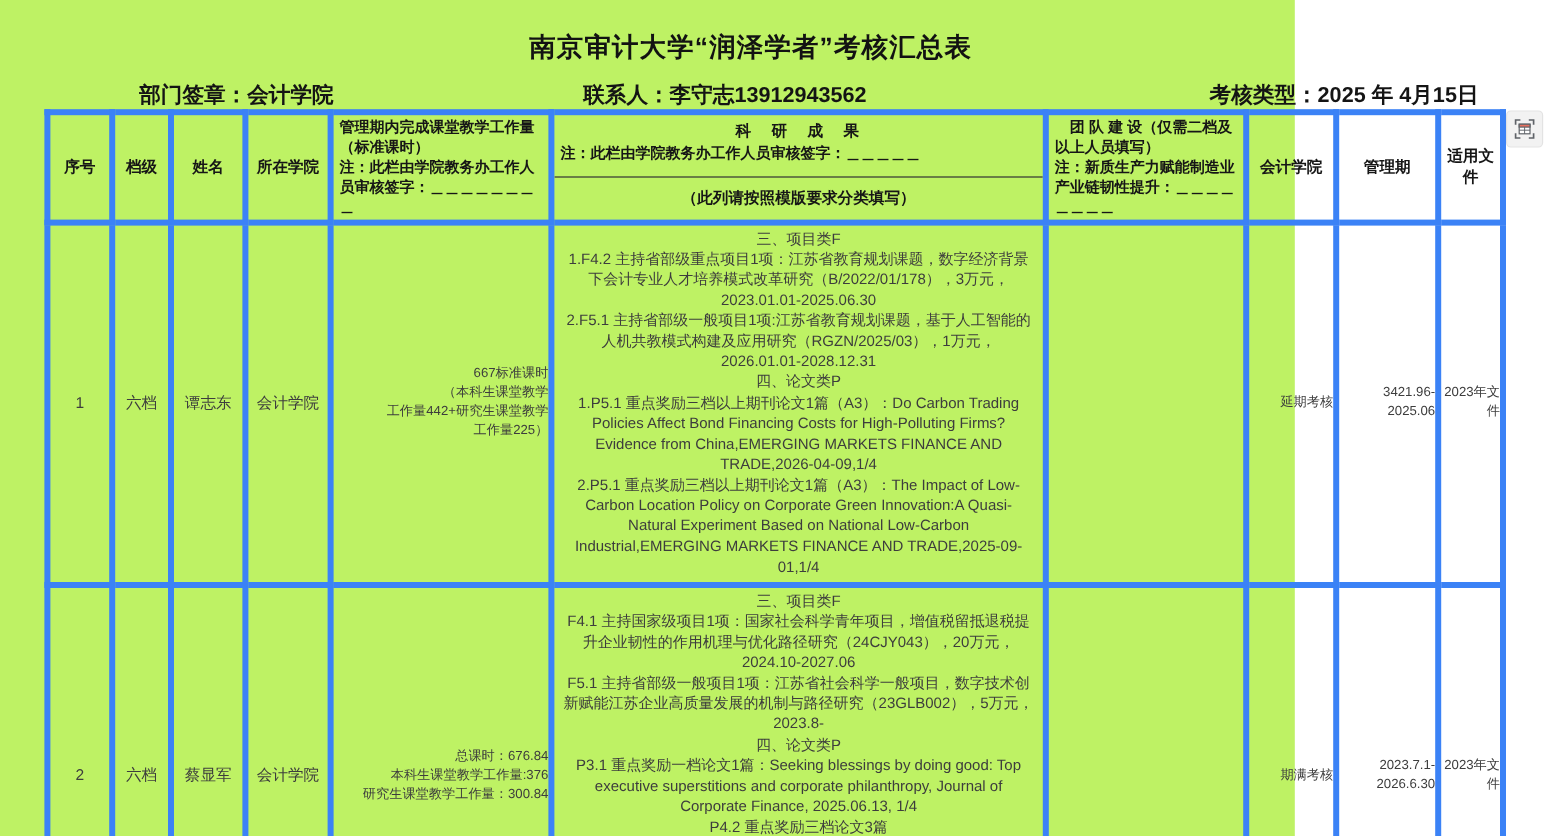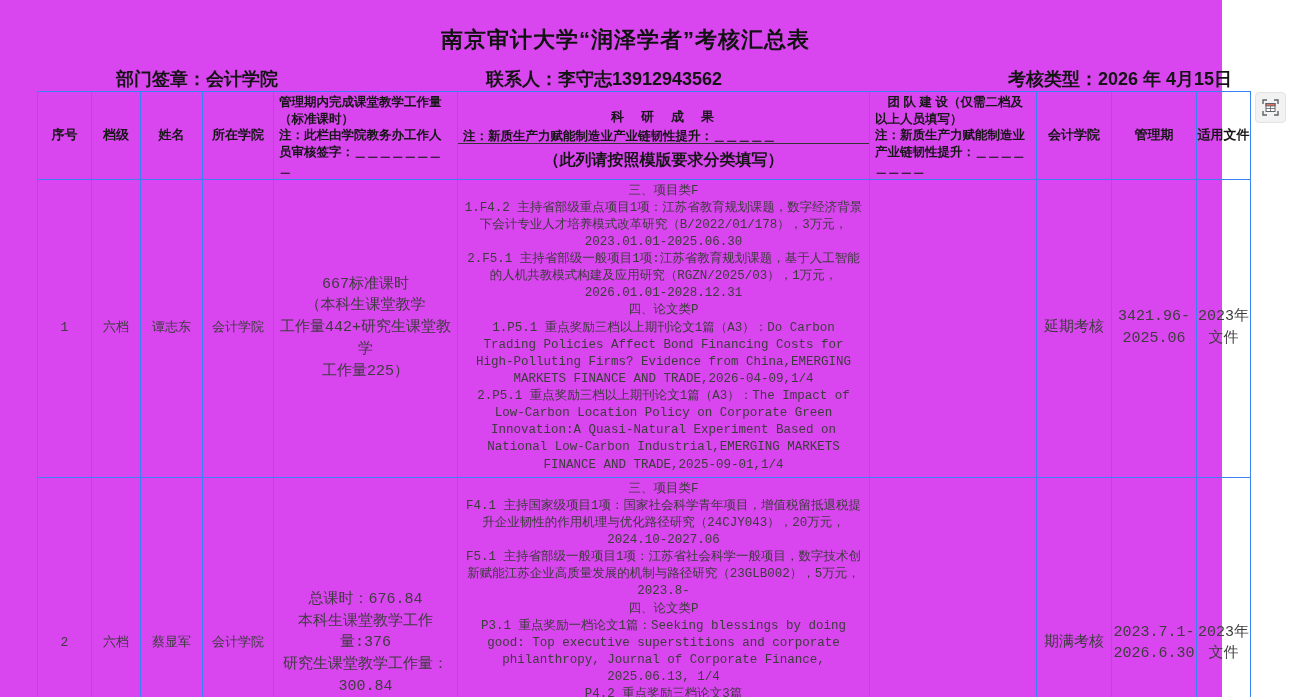--- a/index.html
+++ b/index.html
@@ -1,74 +1,74 @@
 <!DOCTYPE html>
 <html><head>
 <meta charset="utf-8">
 <style>
   * { box-sizing: border-box; margin: 0; padding: 0; }
   html, body { width: 1291px; height: 697px; overflow: hidden; background: #fff; }
-  .page { position: relative; width: 1222px; height: 697px; background: #d946ef;
+  .page { position: relative; width: 1079px; height: 697px; background: #bef264;
           font-family: "Liberation Sans", sans-serif; }
 
   .doc-title { position: absolute; top: 25px; left: 8px; width: 1235px;
                text-align: center; font-size: 22px; font-weight: 700; color: #121212;
                letter-spacing: 1px; }
 
   .meta { position: absolute; top: 67px; left: 0; width: 1291px; height: 20px;
           font-size: 18px; font-weight: 700; color: #141414; }
   .meta-dept { position: absolute; left: 116px; top: 0; }
   .meta-contact { position: absolute; left: 486px; top: 0; }
   .meta-contact .val { }
   .meta-date { position: absolute; left: 1008px; top: 0; }
 
   table.main { position: absolute; left: 37px; top: 91px; width: 1213px;
                border-collapse: collapse; table-layout: fixed; }
-  table.main th, table.main td { border: 1px solid #3b82f6; overflow: hidden; }
+  table.main th, table.main td { border: 5px solid #3b82f6; overflow: hidden; }
 
   
   th.h { font-family: "Liberation Sans", sans-serif; font-weight: 700;
          font-size: 13px; color: #161616; text-align: center; vertical-align: middle; }
   th.h-left { text-align: left; vertical-align: middle; padding: 2px 5px;
               white-space: pre-line; line-height: 1.32; font-size: 12.5px; }
   tr.header-row { height: 84px; }
   .subwrap { display: flex; flex-direction: column; height: 84px; }
   .sub-top { height: 51px; border-bottom: 1px solid #333; padding: 3px 5px 0 5px; }
-  .sub-title { text-align: center; font-size: 13px; letter-spacing: 2px; margin-top: 12px; }
+  .sub-title { text-align: center; font-size: 13px; letter-spacing: 2px; }
   .sub-note { text-align: left; font-size: 12.5px; margin-top: 2px; }
   .sub-bottom { flex: 1; display: flex; align-items: center; justify-content: center;
-                font-size: 16px; font-weight: 700; }
+                font-size: 13px; font-weight: 700; }
 
   
-  td.c { font-family: Liberation Mono, monospace; font-size: 13px;
+  td.c { font-family: Liberation Sans, sans-serif; font-size: 13px;
          color: #3d3d3d; text-align: center; vertical-align: middle;
          white-space: pre-line; line-height: 1.45; }
   td.research { font-size: 12.5px; line-height: 1.37; padding: 3px 6px;
                 text-align: center; }
-  td.small { font-size: 15px; }
+  td.small { font-size: 11px; text-align: right; }
   tr.r1 { height: 197px; }
   tr.r2 { height: 225px; }
 
   
   .capture-btn { position: absolute; left: 1255px; top: 92px; width: 31px; height: 31px;
                  background: #f2f2f2; border: 1px solid #e3e3e3; border-radius: 4px;
                  display: flex; align-items: center; justify-content: center;
                  cursor: pointer; }
 </style>
 </head>
 <body>
 
 <div class="page">
 
   <div class="doc-title">南京审计大学“润泽学者”考核汇总表</div>
 
   <div class="meta">
     <span class="meta-dept"><span>部门签章：</span><span>会计学院</span></span>
     <span class="meta-contact"><span>联系人：</span><span class="val">李守志13912943562</span></span>
-    <span class="meta-date"><span>考核类型：</span><span>2026 年 4月15日</span></span>
+    <span class="meta-date"><span>考核类型：</span><span>2025 年 4月15日</span></span>
   </div>
 
   <table class="main">
     <colgroup>
       <col style="width:54px">
         <col style="width:49px">
         <col style="width:62px">
       <col style="width:71px">
         <col style="width:184px">
         <col style="width:412px">
@@ -83,21 +83,21 @@
       <th class="h">档级</th>
       <th class="h">姓名</th>
       <th class="h">所在学院</th>
       <th class="h h-left">管理期内完成课堂教学工作量
 （标准课时）
 注：此栏由学院教务办工作人员审核签字：＿＿＿＿＿＿＿＿</th>
       <th class="h" style="padding:0">
         <div class="subwrap">
           <div class="sub-top">
             <div class="sub-title">科　研　成　果</div>
-            <div class="sub-note">注：新质生产力赋能制造业产业链韧性提升：＿＿＿＿＿</div>
+            <div class="sub-note">注：此栏由学院教务办工作人员审核签字：＿＿＿＿＿</div>
           </div>
           <div class="sub-bottom">（此列请按照模版要求分类填写）</div>
         </div>
       </th>
       <th class="h h-left">　团 队 建 设（仅需二档及以上人员填写）
 注：新质生产力赋能制造业产业链韧性提升：＿＿＿＿＿＿＿＿</th>
       <th class="h">会计学院</th>
       <th class="h">管理期</th>
       <th class="h">适用文件</th>
     </tr>

